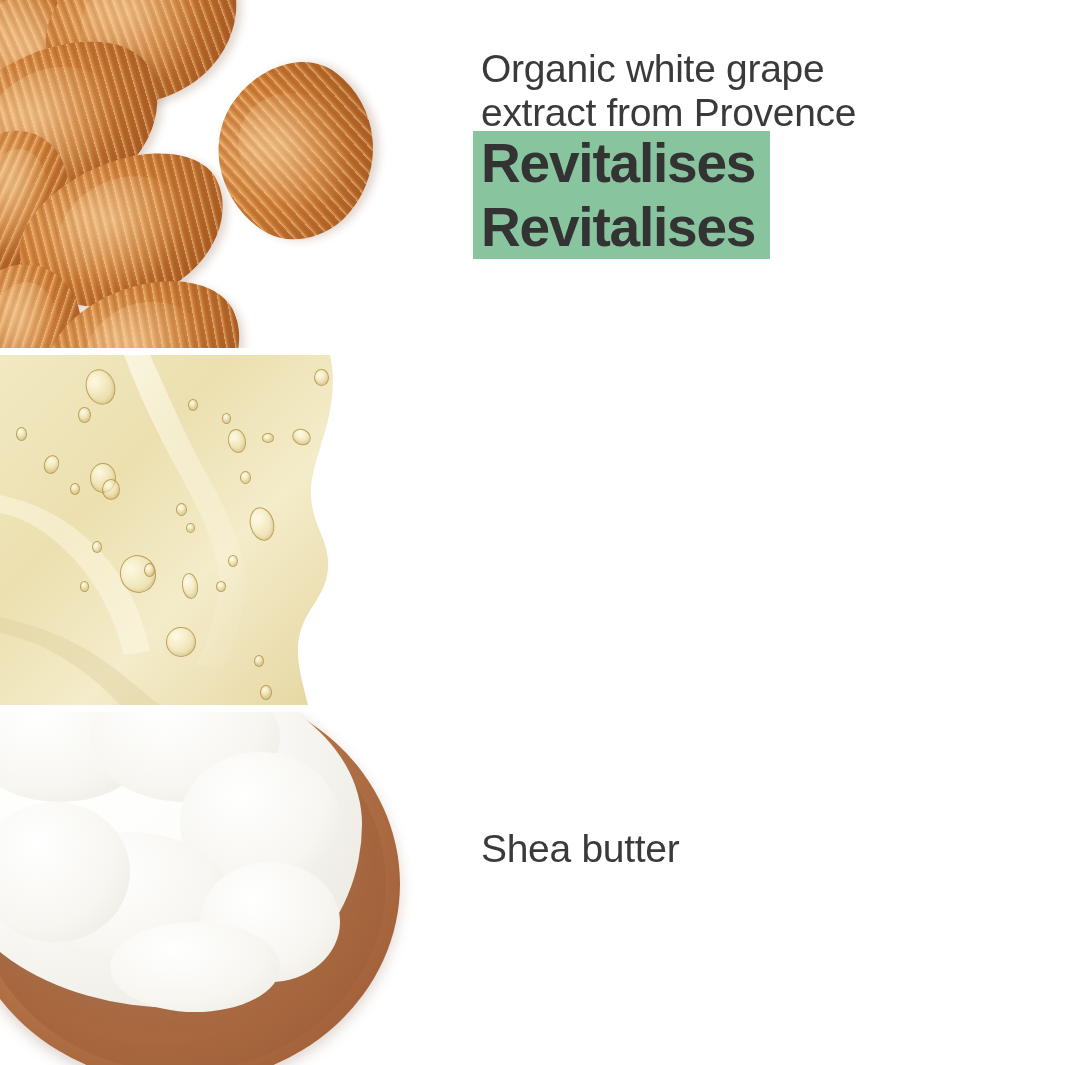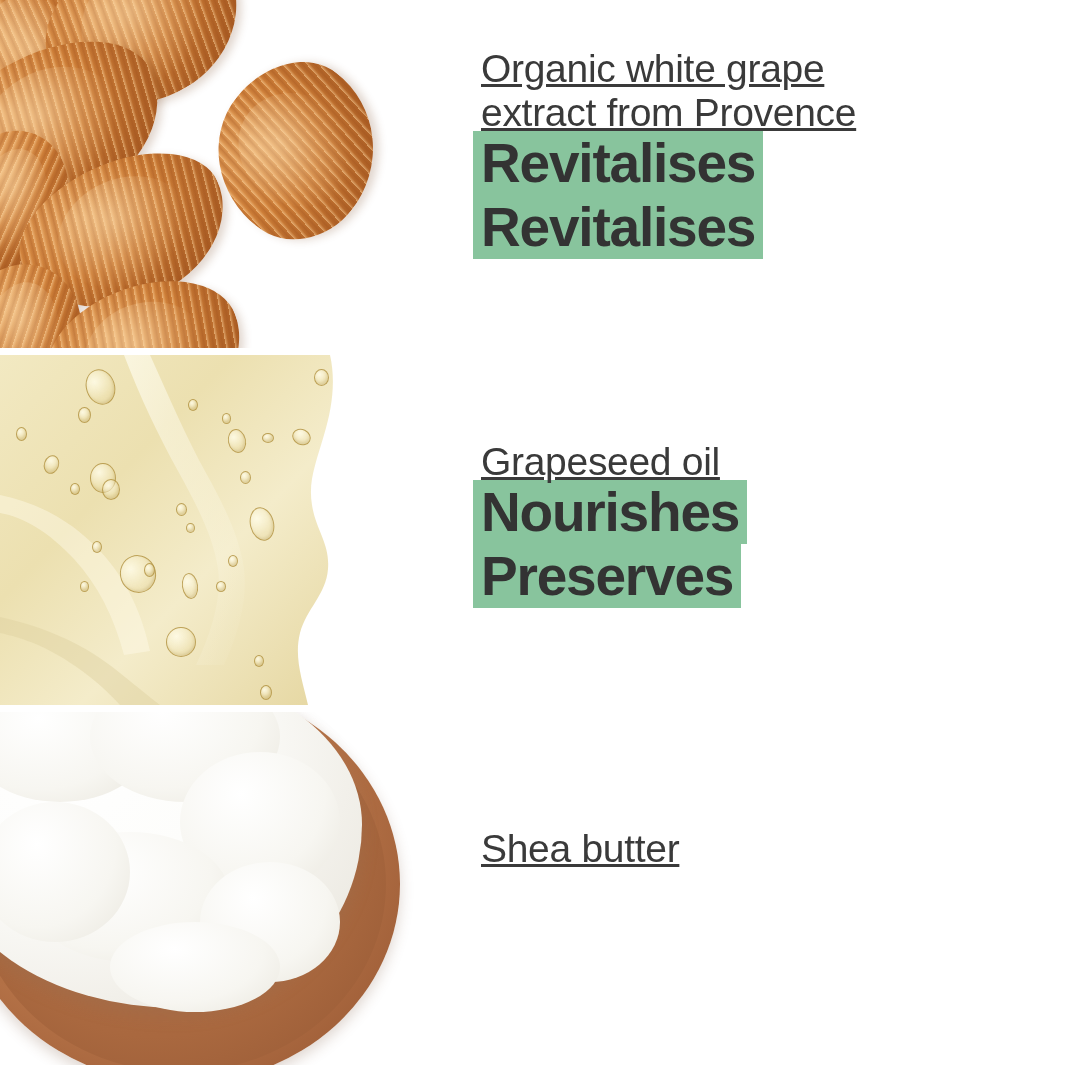--- a/index.html
+++ b/index.html
@@ -115,35 +115,34 @@
   #text-3 { top: 827px; }
 
   .eyebrow {
     color: #3a3a3a;
     font-size: 39px;
     line-height: 44px;
     font-weight: 400;
     letter-spacing: -0.3px;
     white-space: pre-line;
     margin: 0 0 0 8px;
-    text-decoration: underline;
   }
   .claims {
     margin-top: -4px;
     display: block;
   }
   .claim {
     display: table;
     background: #88c49d;
     color: #333333;
     font-size: 55px;
     line-height: 62px;
     font-weight: 700;
     letter-spacing: -1.2px;
-    padding: 1px 8px 1px 8px;
+    padding: 1px 15px 1px 8px;
     white-space: nowrap;
   }
 </style>
 </head>
 <body>
 
 <div class="canvas">
 
   <div class="panel" id="panel-almonds">
     <div class="almond" id="alm-1"></div>
@@ -228,25 +227,18 @@
 
   <div class="textblock" id="text-1">
     <div class="eyebrow">Organic white grape
 extract from Provence</div>
     <div class="claims">
       <div class="claim">Revitalises</div>
       <div class="claim">Revitalises</div>
     </div>
   </div>
 
-  <div class="textblock" id="text-2">
-    <div class="eyebrow">Grapeseed oil</div>
-    <div class="claims">
-      <div class="claim">Nourishes</div>
-      <div class="claim">Preserves</div>
-    </div>
-  </div>
 
   <div class="textblock" id="text-3">
     <div class="eyebrow">Shea butter</div>
   </div>
 
 </div>
 
 </body></html>

